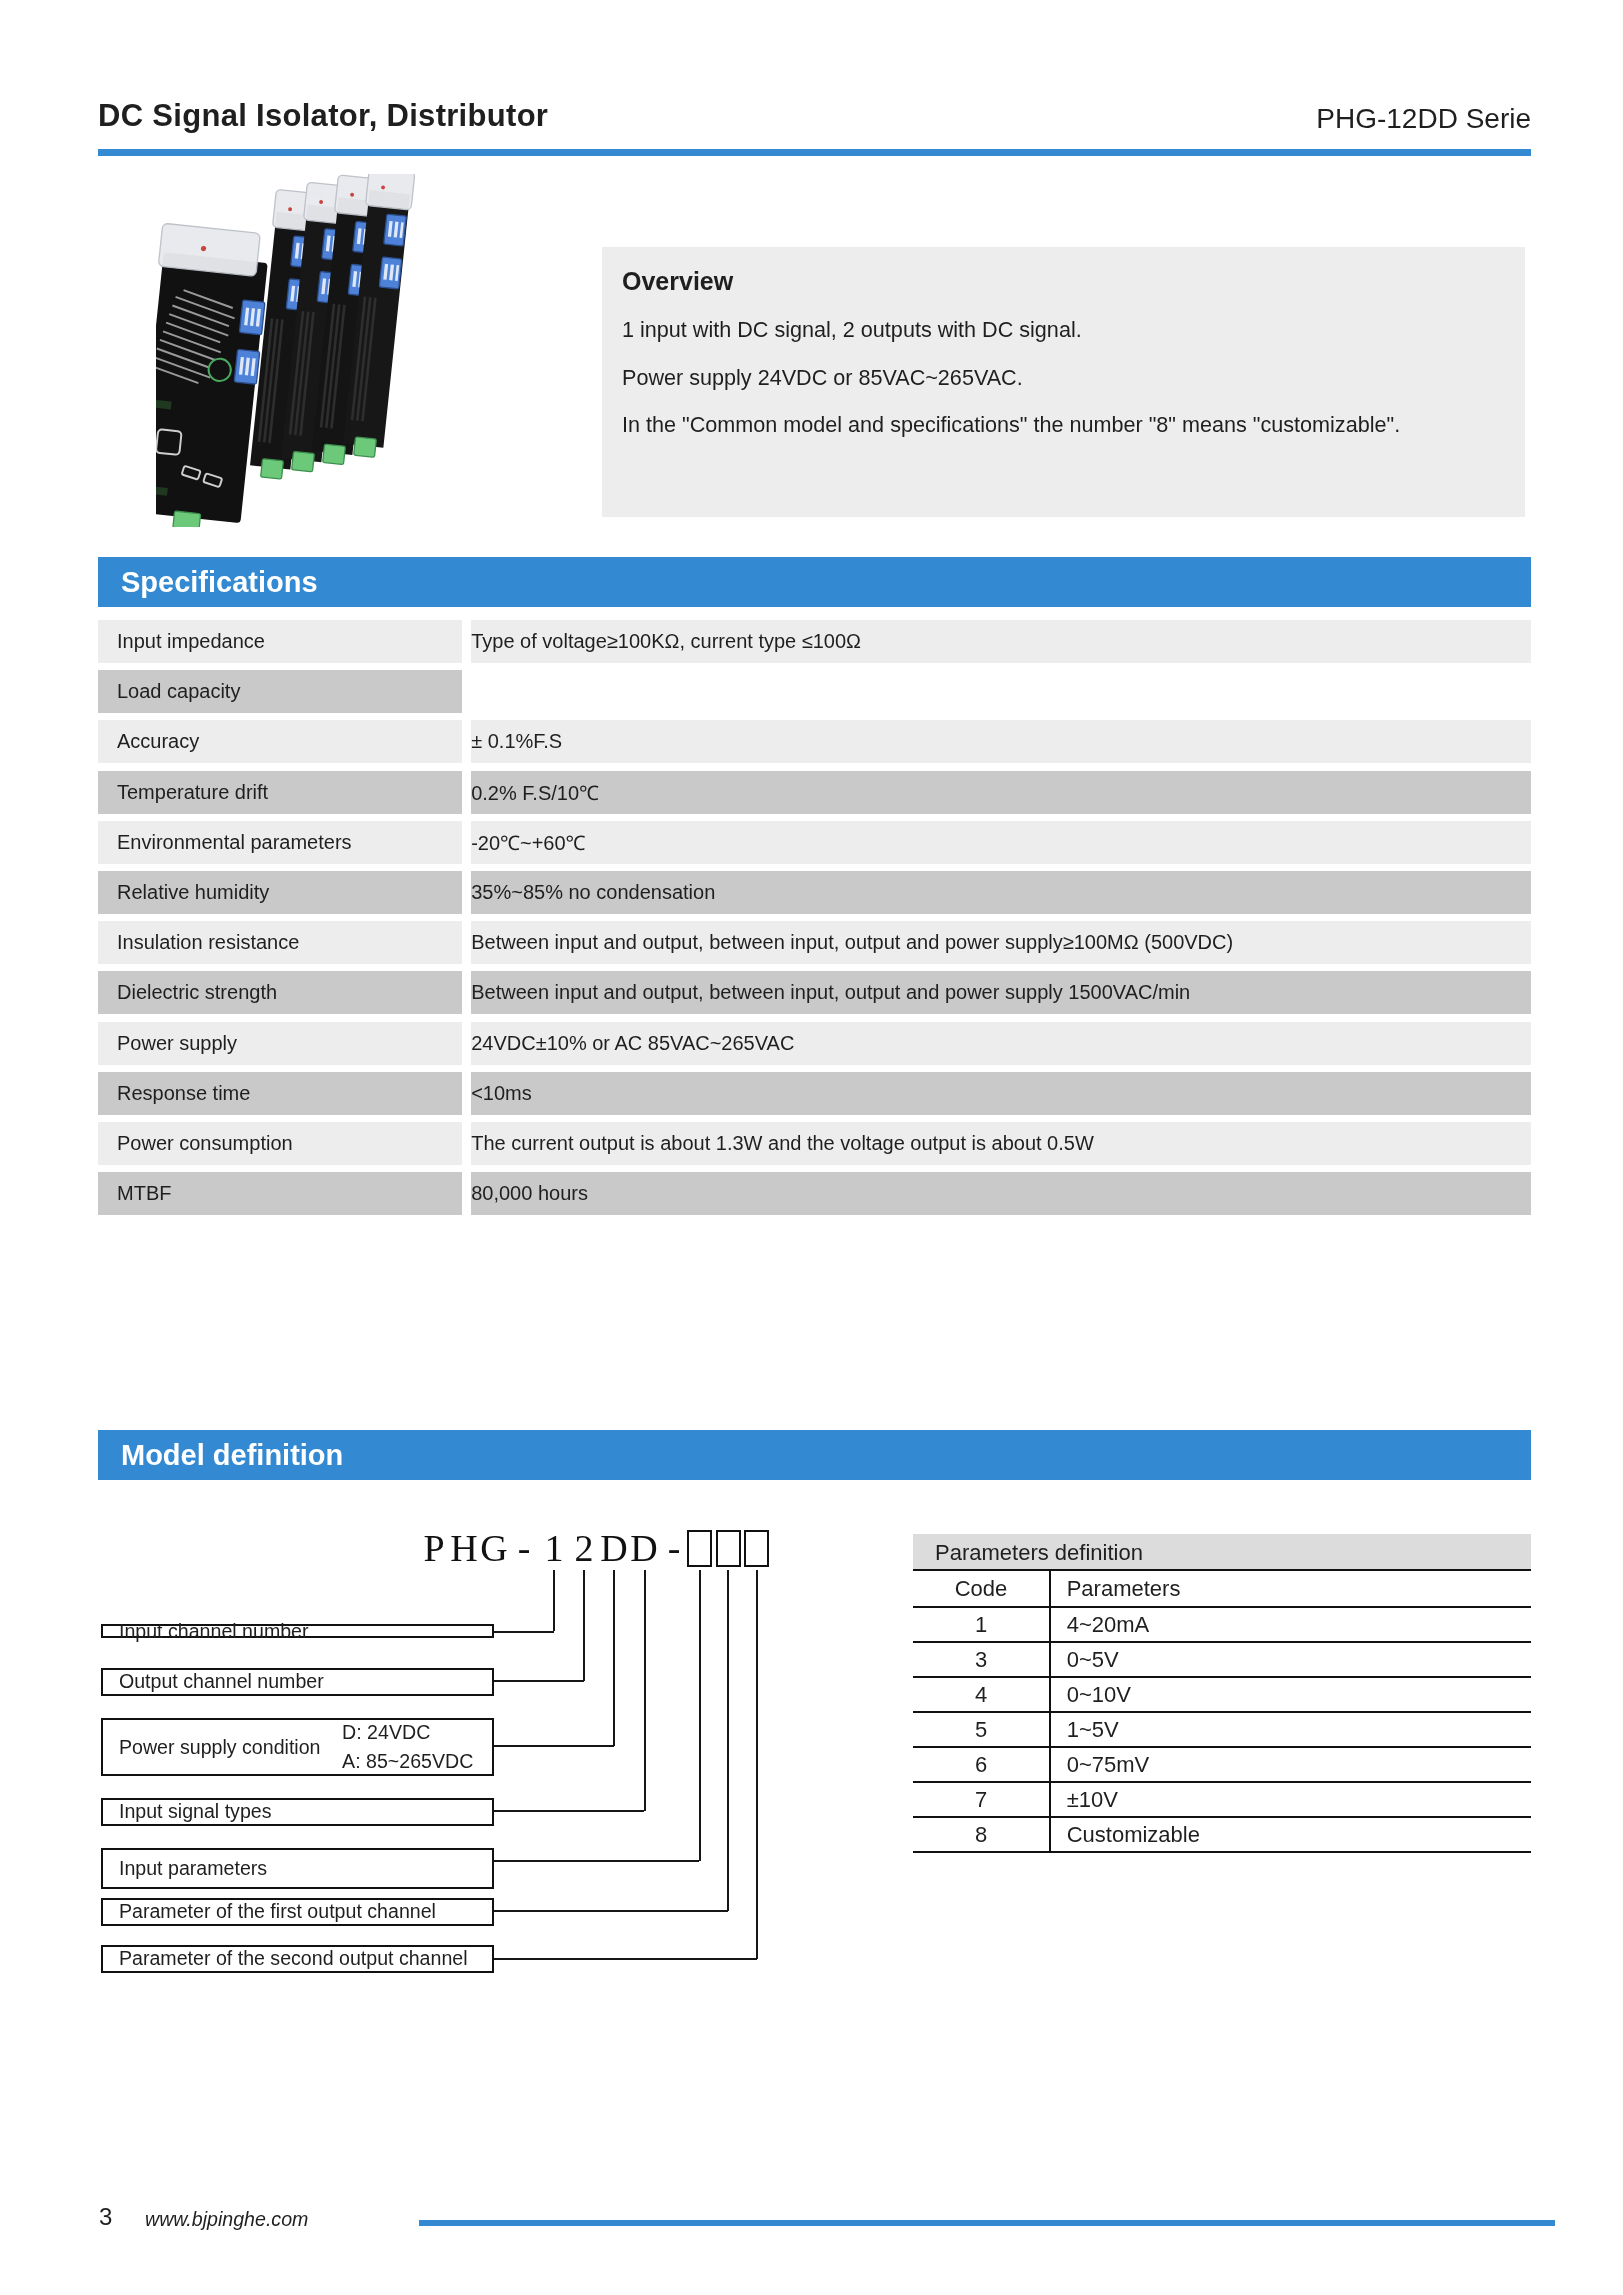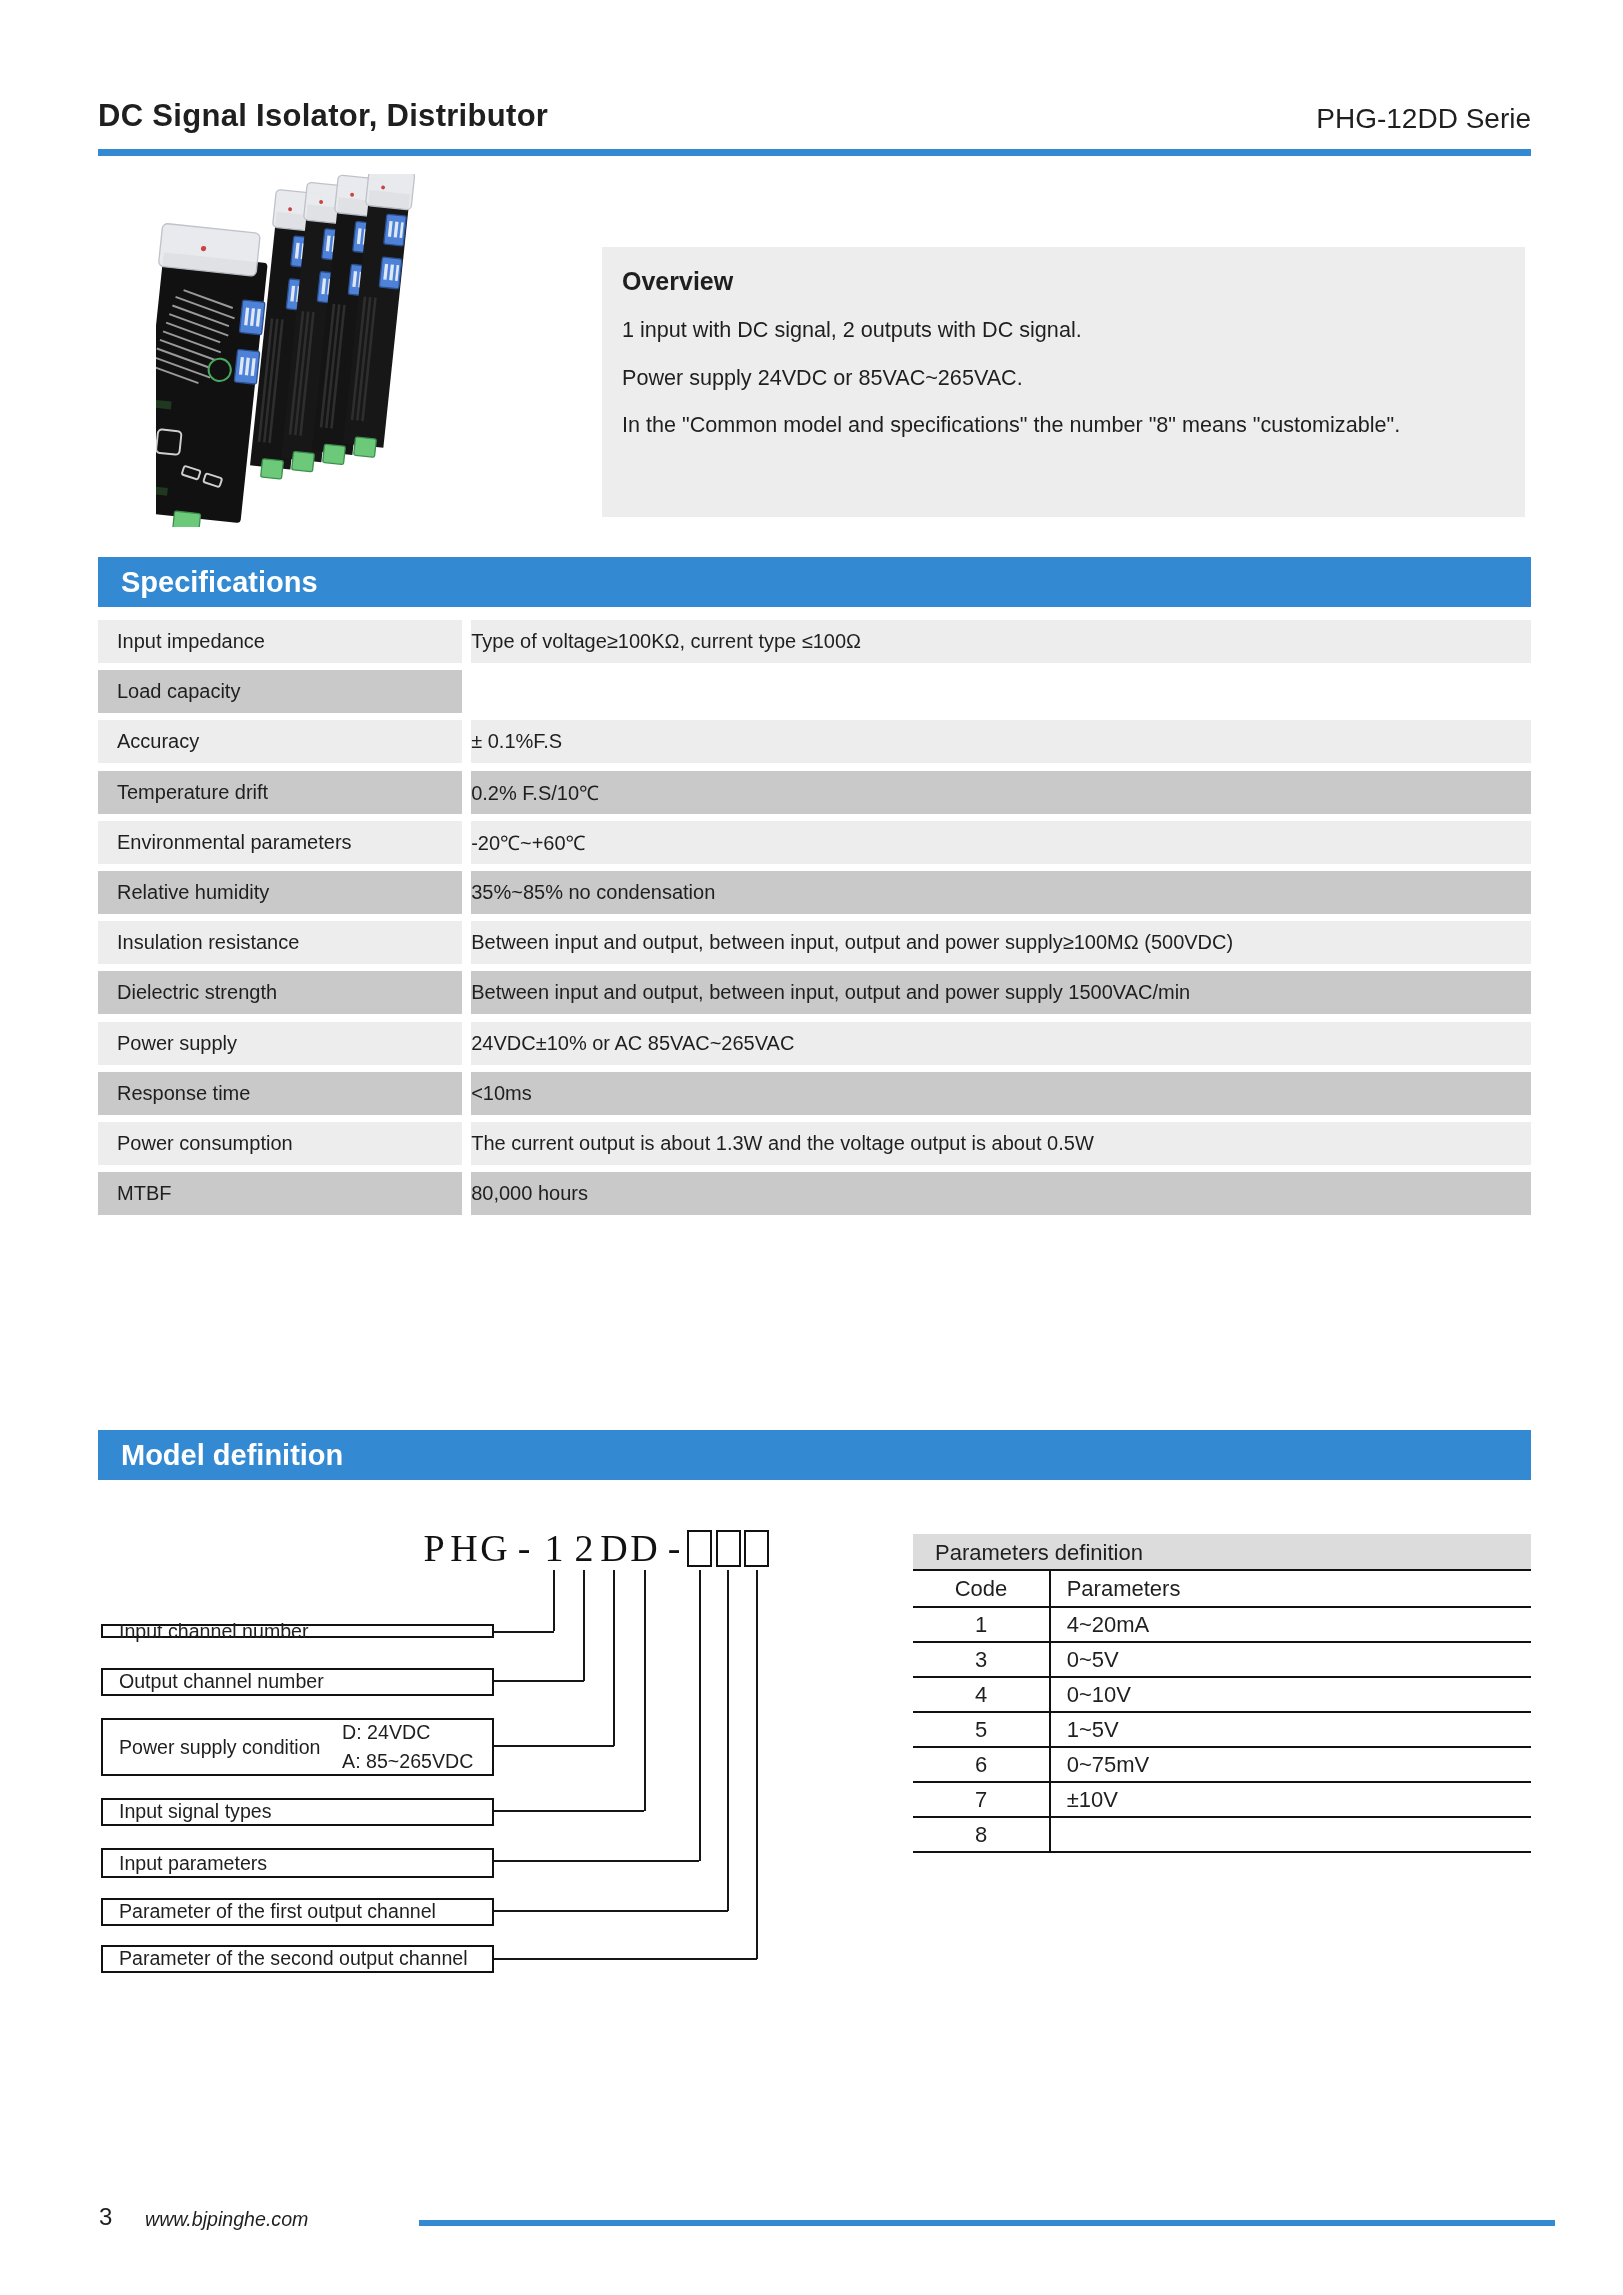--- a/index.html
+++ b/index.html
@@ -296,21 +296,21 @@
           <span>A: 85~265VDC</span>
         </div>
       </div>
       <div class="vline" style="left: 546px; top: 65px; height: 241px;"></div>
       <div class="hline" style="left: 395px; top: 305px; width: 151px;"></div>
       <div class="mlabel" style="top: 293px; height: 27.5px;">
         <span>Input signal types</span>
       </div>
       <div class="vline" style="left: 601px; top: 65px; height: 291px;"></div>
       <div class="hline" style="left: 395px; top: 355px; width: 206px;"></div>
-      <div class="mlabel" style="top: 343px; height: 30px;">
+      <div class="mlabel" style="top: 343px; height: 41px;">
         <span>Input parameters</span>
       </div>
       <div class="vline" style="left: 629px; top: 65px; height: 341px;"></div>
       <div class="hline" style="left: 395px; top: 405px; width: 235px;"></div>
       <div class="mlabel" style="top: 393px; height: 27.5px;">
         <span>Parameter of the first output channel</span>
       </div>
       <div class="vline" style="left: 658px; top: 65px; height: 389px;"></div>
       <div class="hline" style="left: 395px; top: 453px; width: 264px;"></div>
       <div class="mlabel" style="top: 440px; height: 27.5px;">
@@ -344,20 +344,21 @@
         <div class="pt-row">
           <div class="pt-c1">6</div>
           <div class="pt-c2">0~75mV</div>
         </div>
         <div class="pt-row">
           <div class="pt-c1">7</div>
           <div class="pt-c2">±10V</div>
         </div>
         <div class="pt-row last">
           <div class="pt-c1">8</div>
+          <div class="pt-c2">Customizable</div>
         </div>
       </div>
   </div>
 
   <div class="footer-num">3</div>
   <div class="footer-site">www.bjpinghe.com</div>
   <div class="footer-bar"></div>
 
 </div>
 

